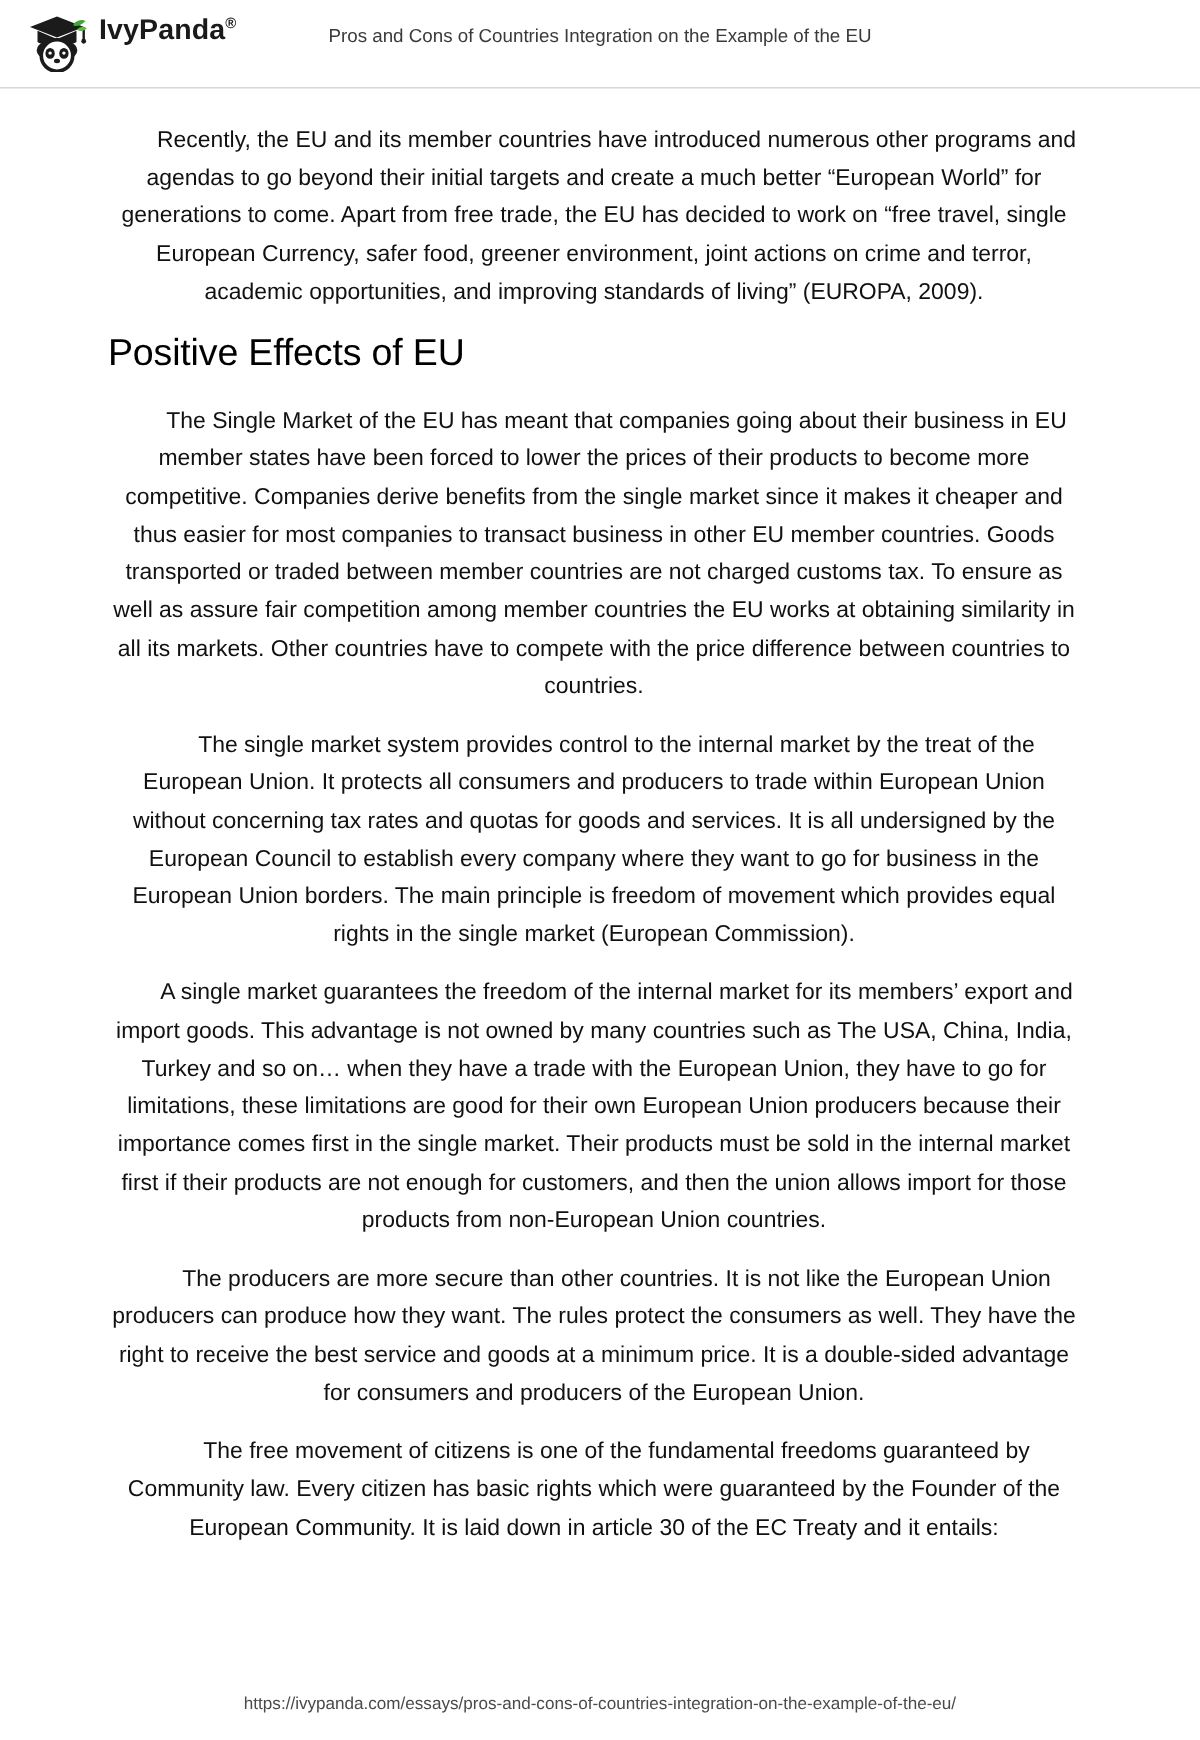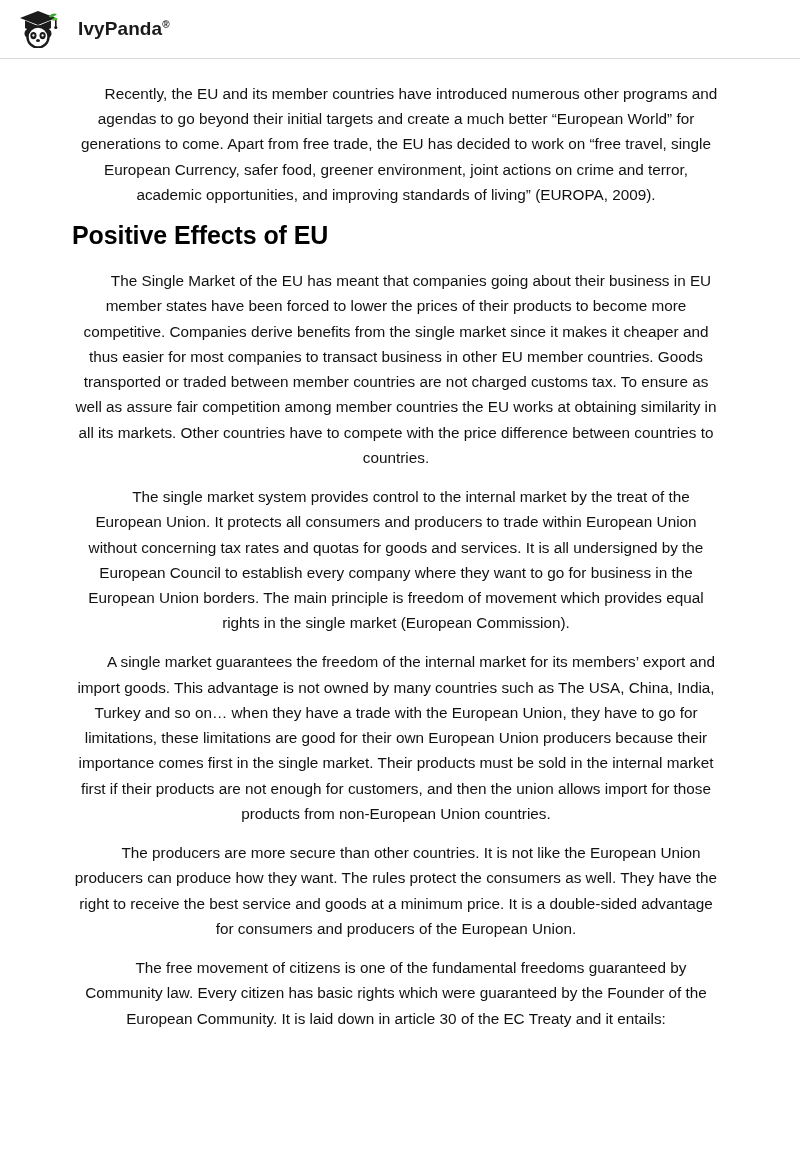--- a/index.html
+++ b/index.html
@@ -28,22 +28,22 @@
     height: 58px;
     border-bottom: 1px solid #d8d8d8;
     display: flex;
     align-items: center;
   }
   .brand {
     position: absolute;
     left: 18px;
     top: 10px;
     display: flex;
-    align-items: center;
-    gap: 20px;
+    align-items: flex-start;
+    gap: 8px;
   }
   .logo-mark {
     width: 40px;
     height: 38px;
     position: relative;
     display: block;
   }
   .brand-text {
     font-size: 19px;
     font-weight: bold;
@@ -74,21 +74,21 @@
   p.para {
     font-size: 15.3px;
     line-height: 1.65;
     margin: 0 0 14px 0;
     text-indent: 30px;
     text-align: center;
     color: #111111;
   }
   h2.section-heading {
     font-size: 25px;
-    font-weight: bold;
+    font-weight: normal;
     margin: 9px 0 18px 0;
     color: #000000;
     letter-spacing: -0.1px;
   }
 
   
   .footer {
     position: absolute;
     left: 0;
     right: 0;
@@ -123,29 +123,33 @@
           <circle cx="24.6" cy="25.4" r="1.15" fill="#ffffff"></circle>
           <ellipse cx="20" cy="30.6" rx="2" ry="1.5" fill="#1b1b1b"></ellipse>
 
           <path d="M31 6 C34 3 37 3 39 4 C36 7 33 8 31 7 Z" fill="#3fa535"></path>
           <path d="M34 9 C36.5 7.5 39 8 39.8 9 C37.5 11 35 11 34 10.2 Z" fill="#57bf3e"></path>
         </svg>
       </span>
       <span class="brand-text"><span>IvyPanda</span><span class="reg">®</span></span>
     </div>
 
+    <div class="doc-title">Pros and Cons of Countries Integration on the Example of the EU</div>
   </div>
 
   <div class="content">
 
     <p class="para">Recently, the EU and its member countries have introduced numerous other programs and agendas to go beyond their initial targets and create a much better “European World” for generations to come. Apart from free trade, the EU has decided to work on “free travel, single European Currency, safer food, greener environment, joint actions on crime and terror, academic opportunities, and improving standards of living” (EUROPA, 2009).</p>
 
     <h2 class="section-heading">Positive Effects of EU</h2>
 
     <p class="para">The Single Market of the EU has meant that companies going about their business in EU member states have been forced to lower the prices of their products to become more competitive. Companies derive benefits from the single market since it makes it cheaper and thus easier for most companies to transact business in other EU member countries. Goods transported or traded between member countries are not charged customs tax. To ensure as well as assure fair competition among member countries the EU works at obtaining similarity in all its markets. Other countries have to compete with the price difference between countries to countries.</p>
     <p class="para">The single market system provides control to the internal market by the treat of the European Union. It protects all consumers and producers to trade within European Union without concerning tax rates and quotas for goods and services. It is all undersigned by the European Council to establish every company where they want to go for business in the European Union borders. The main principle is freedom of movement which provides equal rights in the single market (European Commission).</p>
     <p class="para">A single market guarantees the freedom of the internal market for its members’ export and import goods. This advantage is not owned by many countries such as The USA, China, India, Turkey and so on… when they have a trade with the European Union, they have to go for limitations, these limitations are good for their own European Union producers because their importance comes first in the single market. Their products must be sold in the internal market first if their products are not enough for customers, and then the union allows import for those products from non-European Union countries.</p>
     <p class="para">The producers are more secure than other countries. It is not like the European Union producers can produce how they want. The rules protect the consumers as well. They have the right to receive the best service and goods at a minimum price. It is a double-sided advantage for consumers and producers of the European Union.</p>
     <p class="para">The free movement of citizens is one of the fundamental freedoms guaranteed by Community law. Every citizen has basic rights which were guaranteed by the Founder of the European Community. It is laid down in article 30 of the EC Treaty and it entails:</p>
   </div>
 
+  <div class="footer">
+    <span>https://ivypanda.com/essays/pros-and-cons-of-countries-integration-on-the-example-of-the-eu/</span>
+  </div>
 
 </div>
 
 </body></html>

